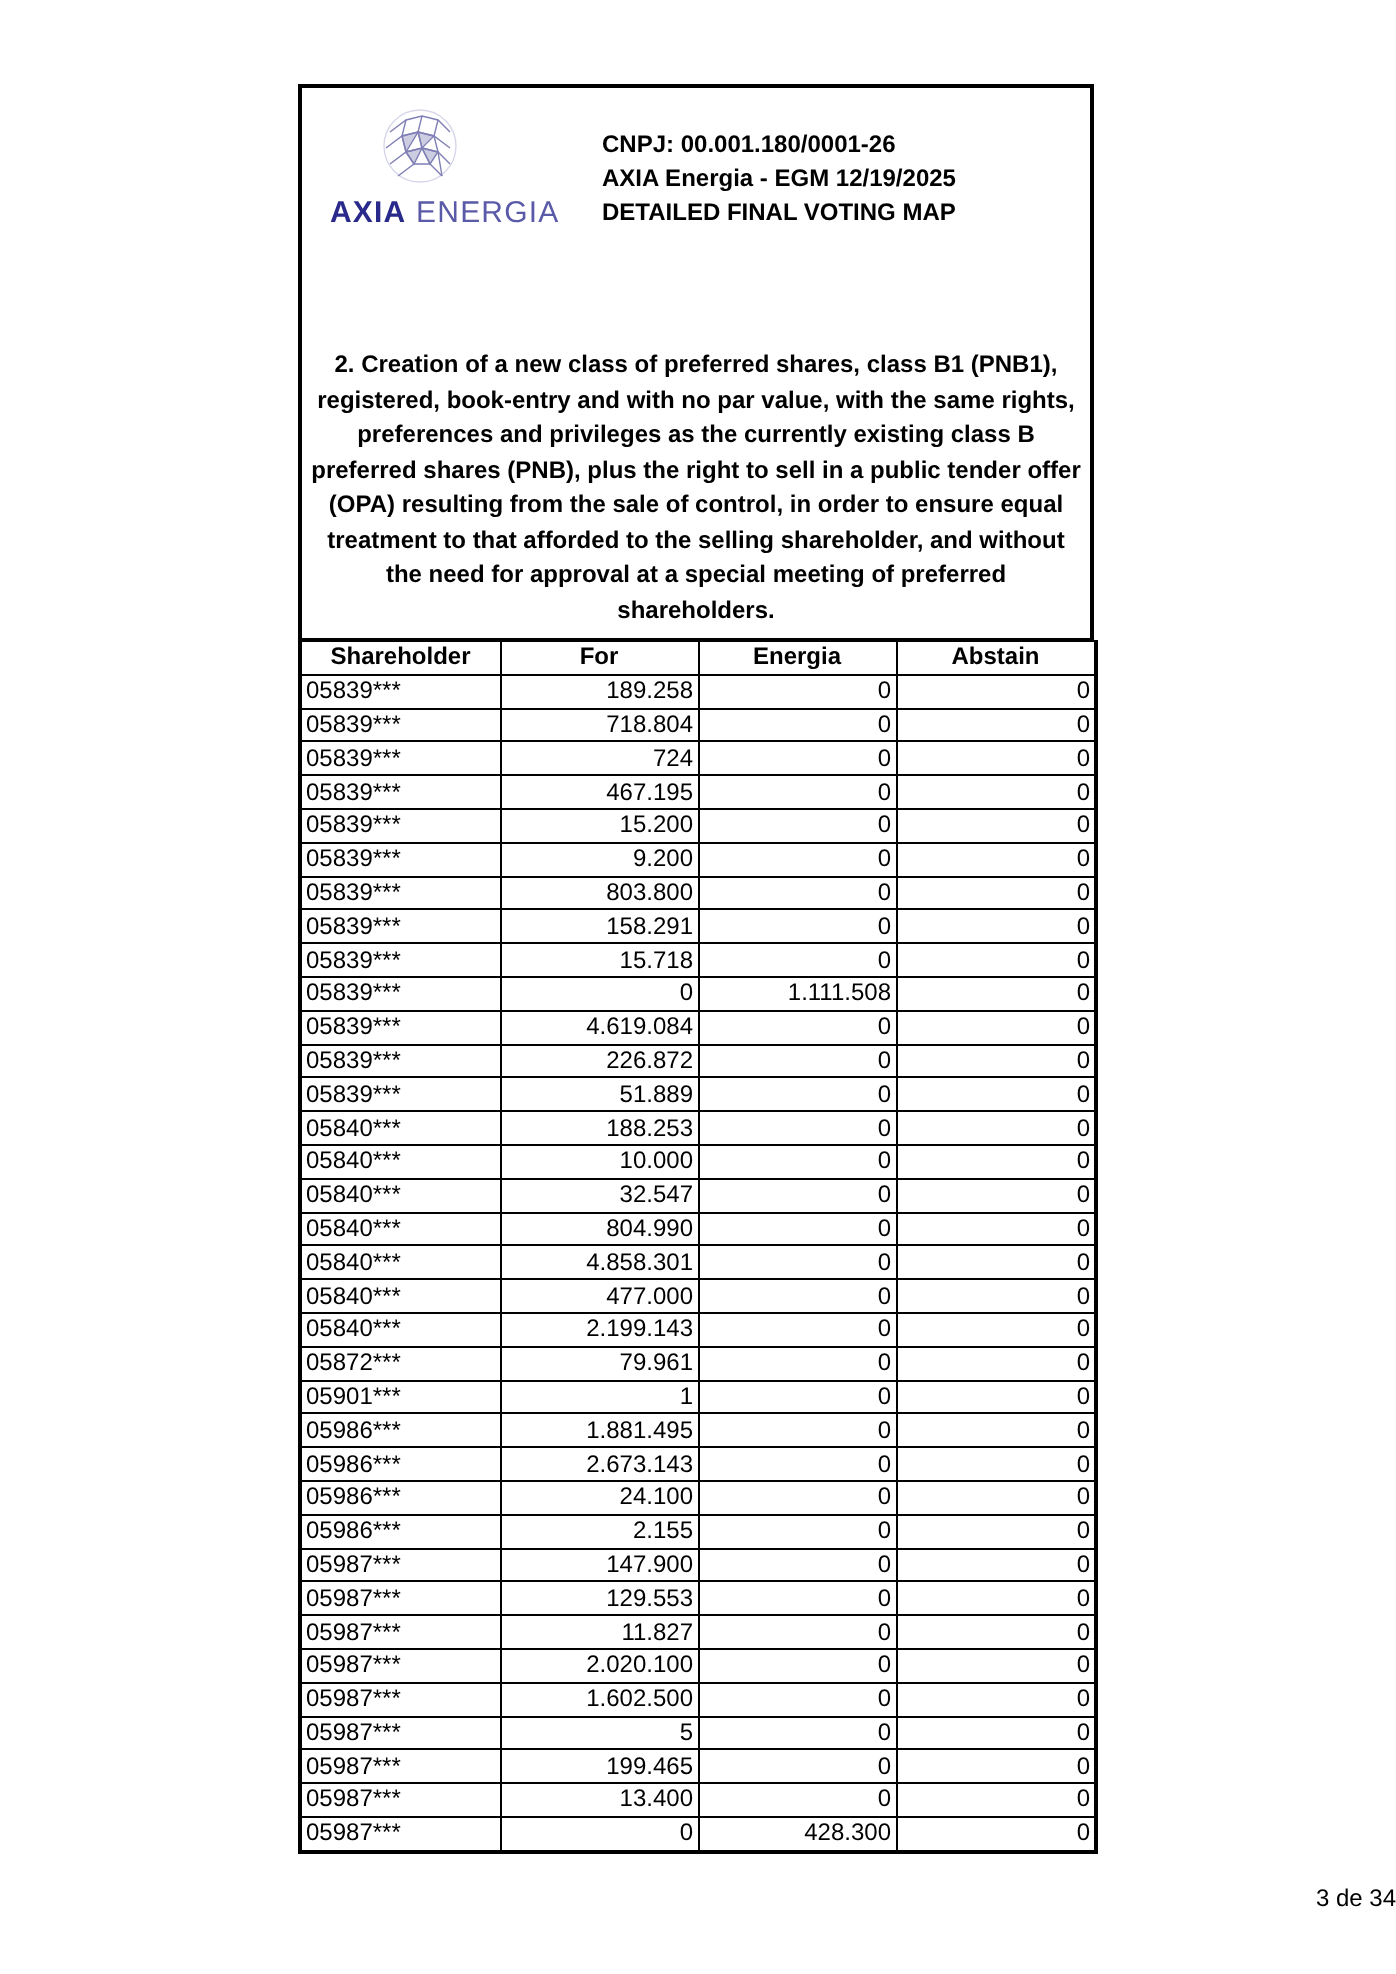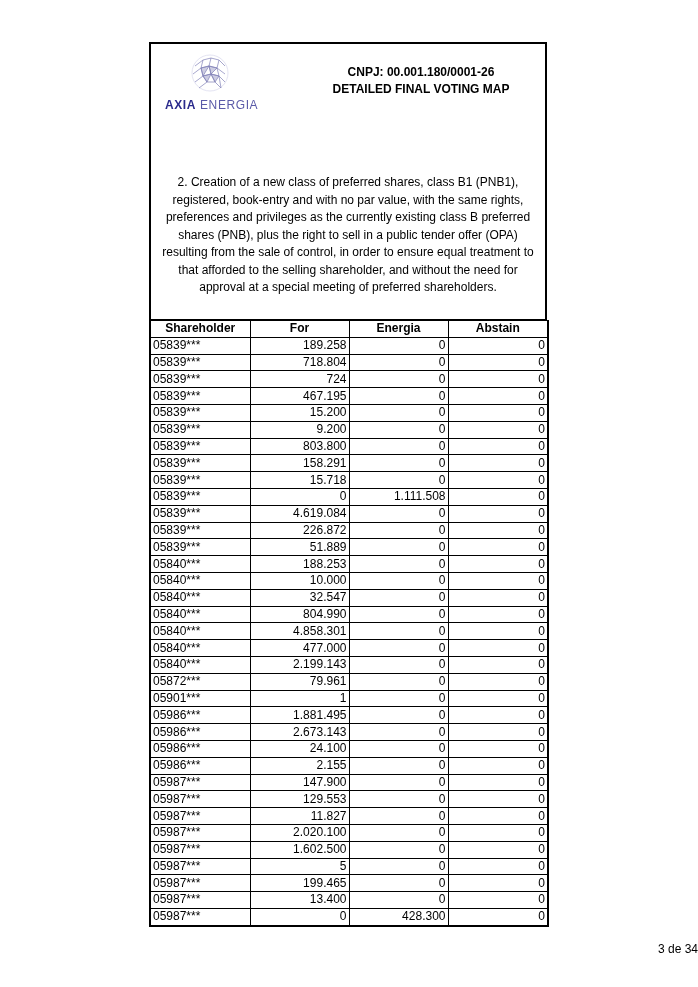--- a/index.html
+++ b/index.html
@@ -2,25 +2,25 @@
 <html><head>
 <meta charset="utf-8">
 <style>
   html, body { margin: 0; padding: 0; background: #ffffff; }
   body { width: 698px; height: 987px; position: relative; overflow: hidden;
          font-family: "Liberation Sans", sans-serif; color: #000; }
   .page { position: absolute; left: 149px; top: 42px; width: 398px; }
   .header-box { position: relative; height: 278px; border: 2px solid #000; border-bottom: 1px solid #000; box-sizing: border-box; }
   .logo { position: absolute; left: 14px; top: 8px; width: 90px; text-align: center; }
   .logo svg { display: block; margin: 0 auto; }
-  .logo-text { font-size: 12px; letter-spacing: 0.6px; color: #2a2a8c; margin-top: 4px; white-space: nowrap; }
+  .logo-text { font-size: 15px; letter-spacing: 0.6px; color: #2a2a8c; margin-top: 4px; white-space: nowrap; }
   .logo-text b { font-weight: bold; }
   .logo-text span { color: #5a5aa8; }
-  .title-block { position: absolute; left: 150px; right: 4px; top: 20px; text-align: center; font-weight: bold; font-size: 12px; line-height: 17px; }
-  .question { position: absolute; left: 4px; right: 4px; top: 130px; text-align: center; font-weight: normal; font-size: 12px; line-height: 17.5px; }
+  .title-block { position: absolute; left: 150px; right: 4px; top: 20px; text-align: left; font-weight: bold; font-size: 12px; line-height: 17px; }
+  .question { position: absolute; left: 4px; right: 4px; top: 130px; text-align: center; font-weight: bold; font-size: 12px; line-height: 17.5px; }
   table { border-collapse: collapse; width: 398px; table-layout: fixed; font-size: 12px; }
   col.c1 { width: 100px; } col.c2 { width: 99px; } col.c3 { width: 99px; } col.c4 { width: 100px; }
   th, td { border: 1px solid #000; height: 15.8px; padding: 0 2px; line-height: 15px; white-space: nowrap; overflow: hidden; }
   th { font-weight: bold; text-align: center; }
   td { text-align: right; }
   td.sh { text-align: left; margin-left: 32px; }
   tr:first-child th { border-top: 1px solid #000; }
   table { border-left: 2px solid #000; border-right: 2px solid #000; border-bottom: 2px solid #000; box-sizing: border-box; }
   .footer { position: absolute; left: 0; width: 698px; top: 941px; text-align: right; font-size: 12px; line-height: 16px; }
   .classif { color: #3a8a3a; font-size: 11px; margin-top: 2px; }
@@ -36,20 +36,21 @@
           <circle cx="23" cy="21" r="18" stroke="#d0d0e8"></circle>
           <path d="M8 14 L16 8 L24 6 L32 8 L38 14 M6 22 L14 16 L22 14 L30 16 L38 22 M8 30 L16 24 L24 22 L32 24 L38 30 M12 36 L20 30 L28 30 L34 36"></path>
           <path d="M16 8 L14 16 L16 24 L20 30 M24 6 L22 14 L24 22 L28 30 M32 8 L30 16 L32 24 L34 36"></path>
           <path d="M14 16 L22 14 L16 24 Z M22 14 L30 16 L24 22 Z M16 24 L24 22 L20 30 Z M24 22 L32 24 L28 30 Z" fill="#5858a0" fill-opacity="0.35"></path>
         </g>
       </svg>
       <div class="logo-text"><b>AXIA</b> <span>ENERGIA</span></div>
     </div>
     <div class="title-block">
       <div>CNPJ: 00.001.180/0001-26</div>
+      <div>AXIA Energia - EGM  12/19/2025</div>
       <div>DETAILED FINAL VOTING MAP</div>
     </div>
     <div class="question">2.  Creation of a new class of preferred shares, class B1 (PNB1), registered, book-entry and with no par value, with the same rights, preferences and privileges as the currently existing class B preferred shares (PNB), plus the right to sell in a public tender offer (OPA) resulting from the sale of control, in order to ensure equal treatment to that afforded to the selling shareholder, and without the need for approval at a special meeting of preferred shareholders.</div>
   </div>
 
   <table>
     <colgroup>
         <col class="c1">
         <col class="c2">
         <col class="c3">

